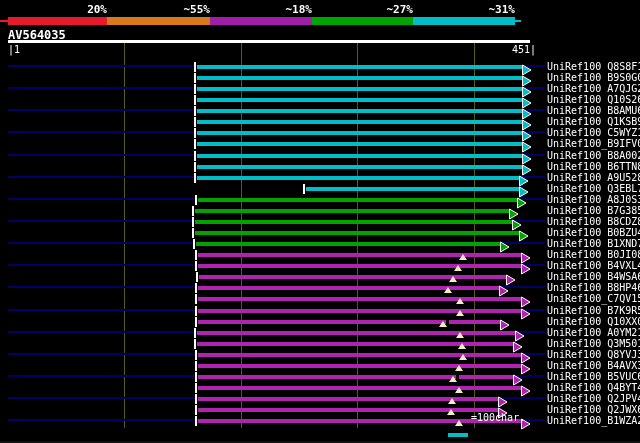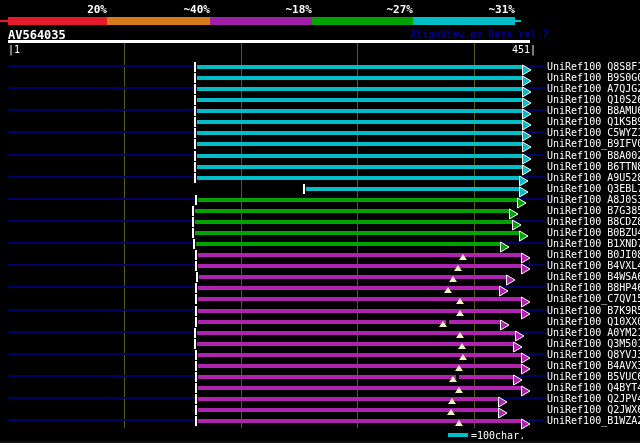--- a/index.html
+++ b/index.html
@@ -15,33 +15,32 @@
 </style>
 </head>
 <body>
 
 <div class="screen">
 
   <div id="scalebar" class="abs" style="left:0;top:0;width:640px;height:28px">
       <div class="abs" style="left: 8px; top: 17px; width: 99px; height: 8px; background: rgb(229, 26, 43);"></div>
       <div class="abs mono11b" style="left: 43px; top: 3px; width: 64px; text-align: right;">20%</div>
       <div class="abs" style="left: 107px; top: 17px; width: 103px; height: 8px; background: rgb(216, 121, 28);"></div>
-      <div class="abs mono11b" style="left: 146px; top: 3px; width: 64px; text-align: right;">~40%</div>
+      <div class="abs mono11b" style="left: 146px; top: 3px; width: 64px; text-align: right;">~55%</div>
       <div class="abs" style="left: 210px; top: 17px; width: 102px; height: 8px; background: rgb(160, 30, 168);"></div>
       <div class="abs mono11b" style="left: 248px; top: 3px; width: 64px; text-align: right;">~18%</div>
       <div class="abs" style="left: 312px; top: 17px; width: 101px; height: 8px; background: rgb(0, 163, 0);"></div>
       <div class="abs mono11b" style="left: 349px; top: 3px; width: 64px; text-align: right;">~27%</div>
       <div class="abs" style="left: 413px; top: 17px; width: 102px; height: 8px; background: rgb(0, 189, 199);"></div>
       <div class="abs mono11b" style="left: 451px; top: 3px; width: 64px; text-align: right;">~31%</div>
       <div class="abs" style="left: 0px; top: 20px; width: 8px; height: 2px; background: rgb(229, 26, 43);"></div>
       <div class="abs" style="left: 515px; top: 20px; width: 6px; height: 2px; background: rgb(0, 189, 199);"></div>
     </div>
 
   <span class="abs mono12b" style="left:8px;top:29px">AV564035</span>
-  <span id="wm" class="abs mono10b" style="left: 410px; top: 29px; color: rgb(0, 0, 144);">AlignView.pm Beta rel.7</span>
   <div class="abs" style="left:8px;top:40px;width:522px;height:3px;background:#fff"></div>
 
   <span class="abs mono10" style="left:8px;top:44px">|1</span>
   <span class="abs mono10" style="left:480px;top:44px;width:56px;text-align:right">451|</span>
 
   <div id="area" class="abs" style="left:0;top:0;width:640px;height:443px">
       <div class="abs" style="left: 124px; top: 43px; width: 1px; height: 385px; background: rgb(90, 90, 21);"></div>
       <div class="abs" style="left: 241px; top: 43px; width: 1px; height: 385px; background: rgb(90, 90, 21);"></div>
       <div class="abs" style="left: 357px; top: 43px; width: 1px; height: 385px; background: rgb(90, 90, 21);"></div>
       <div class="abs" style="left: 474px; top: 43px; width: 1px; height: 385px; background: rgb(90, 90, 21);"></div>
@@ -278,14 +277,14 @@
         </svg></div>
       <div class="abs" style="left: 455px; top: 420px; width: 0px; height: 0px; border-left: 4px solid transparent; border-right: 4px solid transparent; border-bottom: 6px solid rgb(240, 240, 188);"></div>
       <div class="abs lbl" style="left: 545px; top: 415px;">UniRef100_B1WZA2</div>
       <div class="abs" style="left: 0px; top: 441px; width: 12px; height: 2px; background: rgb(0, 0, 102);"></div>
     </div>
 
   <div class="abs mono10" style="left:8px;top:430px">
     <span>Large gaps: </span><span>(in Query)/</span><span id="dash" style="color: rgb(0, 189, 199);">-</span><span> (in Subject)</span>
   </div>
   <div id="swatch" class="abs" style="left: 448px; top: 433px; width: 20px; height: 4px; background: rgb(0, 189, 199);"></div>
-  <span class="abs mono10" style="left:471px;top:430px">=100char.</span>
+  <span class="abs mono10" style="left:471px;top:412px">=100char.</span>
 </div>
 
 </body></html>

